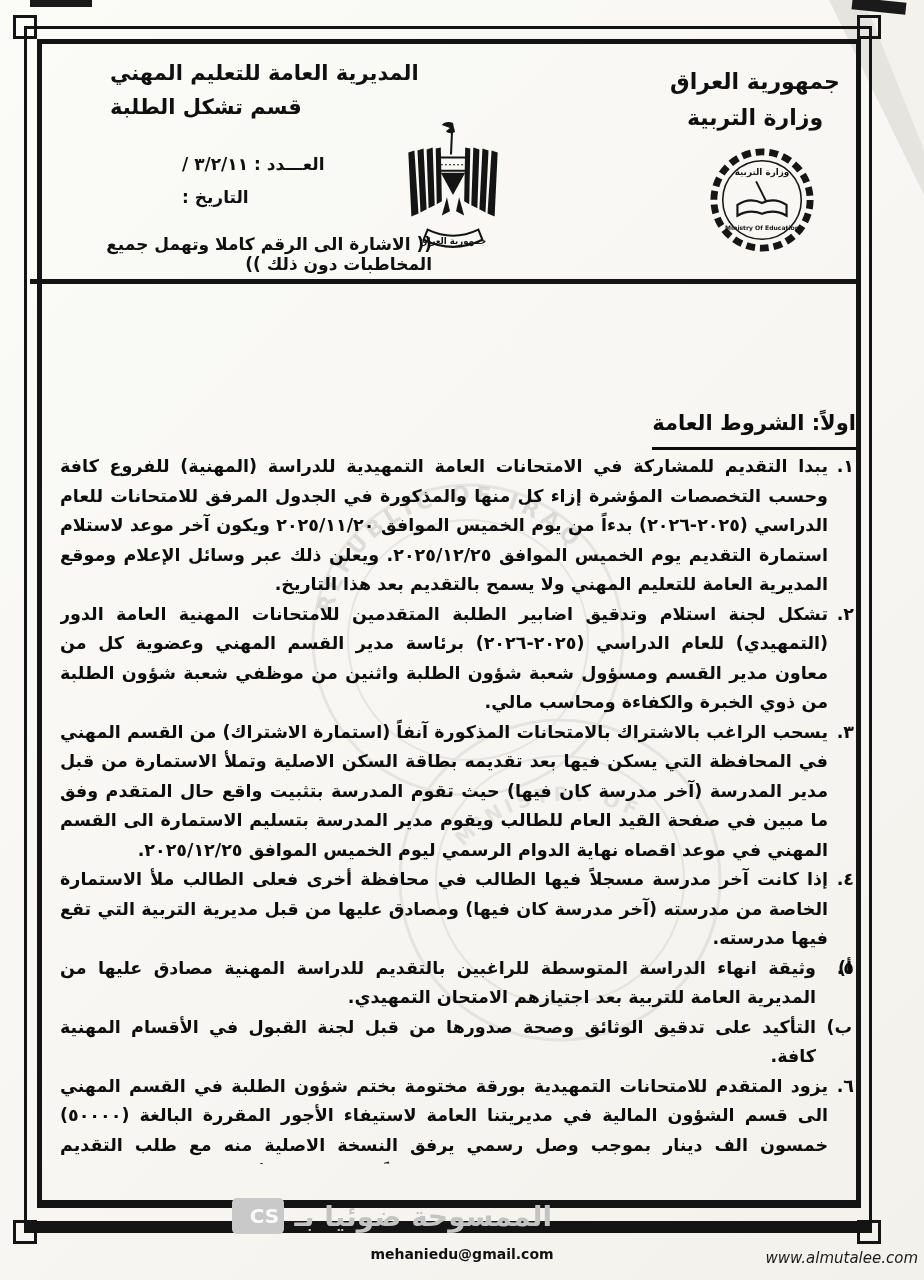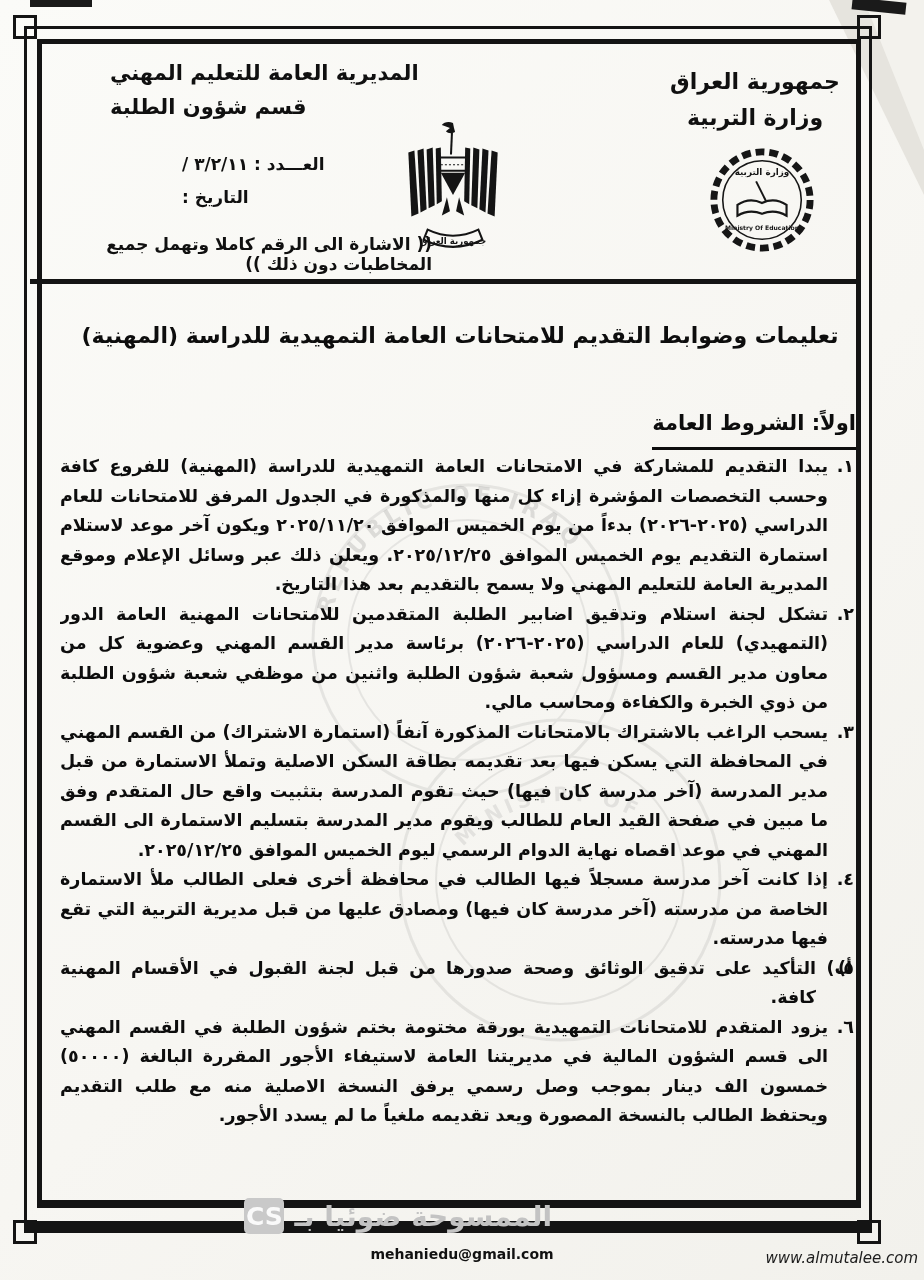--- a/index.html
+++ b/index.html
@@ -46,21 +46,21 @@
   .bi{position:relative;padding-right:28px;}
   .bi .marker{position:absolute;right:2px;top:0;}
   .bi.sub{padding-right:40px;}
   .bi.sub .marker{right:4px;}
   
   .cam-row{position:absolute;top:1198px;left:52px;width:500px;display:flex;direction:rtl;
         align-items:center;gap:10px;color:#bcbcbc;}
   .cam-ar{font-size:28px;font-weight:bold;color:#c3c3c3;}
   .cam-brand{font-size:32px;color:#c6c6c6;letter-spacing:1px;}
   .cs-badge{width:40px;height:36px;background:#c9c9c9;color:#fafafa;border-radius:5px;
-        display:flex;align-items:center;justify-content:center;font-size:25px;font-weight:bold;}
+        display:flex;align-items:center;justify-content:center;font-size:20px;font-weight:bold;padding-left:12px;}
   .email{position:absolute;top:1246px;left:330px;width:264px;text-align:center;
         font-weight:bold;font-size:14px;color:#111;}
   .website{position:absolute;top:1249px;right:6px;font-weight:normal;font-size:15px;
         font-style:italic;color:#1c1c1c;}
 </style>
 </head>
 <body>
 
 <div class="page">
 
@@ -106,21 +106,21 @@
       <circle cx="55" cy="55" r="40" fill="none" stroke="#161616" stroke-width="1.6"></circle>
       <text x="55" y="30" font-size="9" text-anchor="middle" font-weight="bold" fill="#161616">وزارة التربية</text>
       <line x1="49" y1="36" x2="59" y2="56" stroke="#161616" stroke-width="2"></line>
       <path d="M30 60 Q42 52 55 58 Q68 52 80 60 L80 71 Q68 64 55 69 Q42 64 30 71 Z" fill="none" stroke="#161616" stroke-width="2.2"></path>
       <text x="55" y="86" font-size="6.2" text-anchor="middle" font-weight="bold" fill="#161616">Ministry Of Education</text>
     </svg>
   </div>
 
   <div class="org-left">
     <div>المديرية العامة للتعليم المهني</div>
-    <div>قسم شؤون الطلبة</div>
+    <div>قسم تشكل الطلبة</div>
   </div>
 
   <div class="number-block">
     <div>العـــدد : ٣/٢/١١ /</div>
     <div>التاريخ :</div>
   </div>
 
   <div class="eagle">
     <svg width="106" height="134" viewBox="0 0 104 132">
 
@@ -147,21 +147,20 @@
       <path d="M27 108 Q52 120 77 108 L81 118 Q52 132 23 118 Z" fill="none" stroke="#141414" stroke-width="2"></path>
       <text x="52" y="122" font-size="8.5" text-anchor="middle" font-weight="bold" fill="#141414">جمهورية العراق</text>
     </svg>
   </div>
 
   <div class="ref-note">(( الاشارة الى الرقم كاملا وتهمل جميع المخاطبات دون ذلك ))</div>
 
   <div class="header-rule"></div>
 
   <div class="doc-title">
-    <div>تعليمات وضوابط التقديم للامتحانات العامة التمهيدية للدراسة (المهنية)</div>
   </div>
 
   <div class="section-heading">
     <span>اولاً: الشروط العامة</span>
   </div>
 
   <div class="body-text">
     <div class="bi">
       <span class="marker">١.</span>
       <span>يبدا التقديم للمشاركة في الامتحانات العامة التمهيدية للدراسة (المهنية) للفروع كافة وحسب التخصصات المؤشرة إزاء كل منها والمذكورة في الجدول المرفق للامتحانات للعام الدراسي (٢٠٢٥-٢٠٢٦) بدءاً من يوم الخميس الموافق ٢٠٢٥/١١/٢٠ ويكون آخر موعد لاستلام استمارة التقديم يوم الخميس الموافق ٢٠٢٥/١٢/٢٥. ويعلن ذلك عبر وسائل الإعلام وموقع المديرية العامة للتعليم المهني ولا يسمح بالتقديم بعد هذا التاريخ.</span>
@@ -176,20 +175,21 @@
     </div>
     <div class="bi">
       <span class="marker">٤.</span>
       <span>إذا كانت آخر مدرسة مسجلاً فيها الطالب في محافظة أخرى فعلى الطالب ملأ الاستمارة الخاصة من مدرسته (آخر مدرسة كان فيها) ومصادق عليها من قبل مديرية التربية التي تقع فيها مدرسته.</span>
     </div>
     <div class="bi">
       <span class="marker">٥.</span>
     </div>
     <div class="bi sub">
       <span class="marker">أ)</span>
+      <span>وثيقة انهاء الدراسة المتوسطة للراغبين بالتقديم للدراسة المهنية مصادق عليها من المديرية العامة للتربية بعد اجتيازهم الامتحان التمهيدي.</span>
     </div>
     <div class="bi sub">
       <span class="marker">ب)</span>
       <span>التأكيد على تدقيق الوثائق وصحة صدورها من قبل لجنة القبول في الأقسام المهنية كافة.</span>
     </div>
     <div class="bi">
       <span class="marker">٦.</span>
       <span>يزود المتقدم للامتحانات التمهيدية بورقة مختومة بختم شؤون الطلبة في القسم المهني الى قسم الشؤون المالية في مديريتنا العامة لاستيفاء الأجور المقررة البالغة (٥٠٠٠٠) خمسون الف دينار بموجب وصل رسمي يرفق النسخة الاصلية منه مع طلب التقديم ويحتفظ الطالب بالنسخة المصورة ويعد تقديمه ملغياً ما لم يسدد الأجور.</span>
     </div>
   </div>

